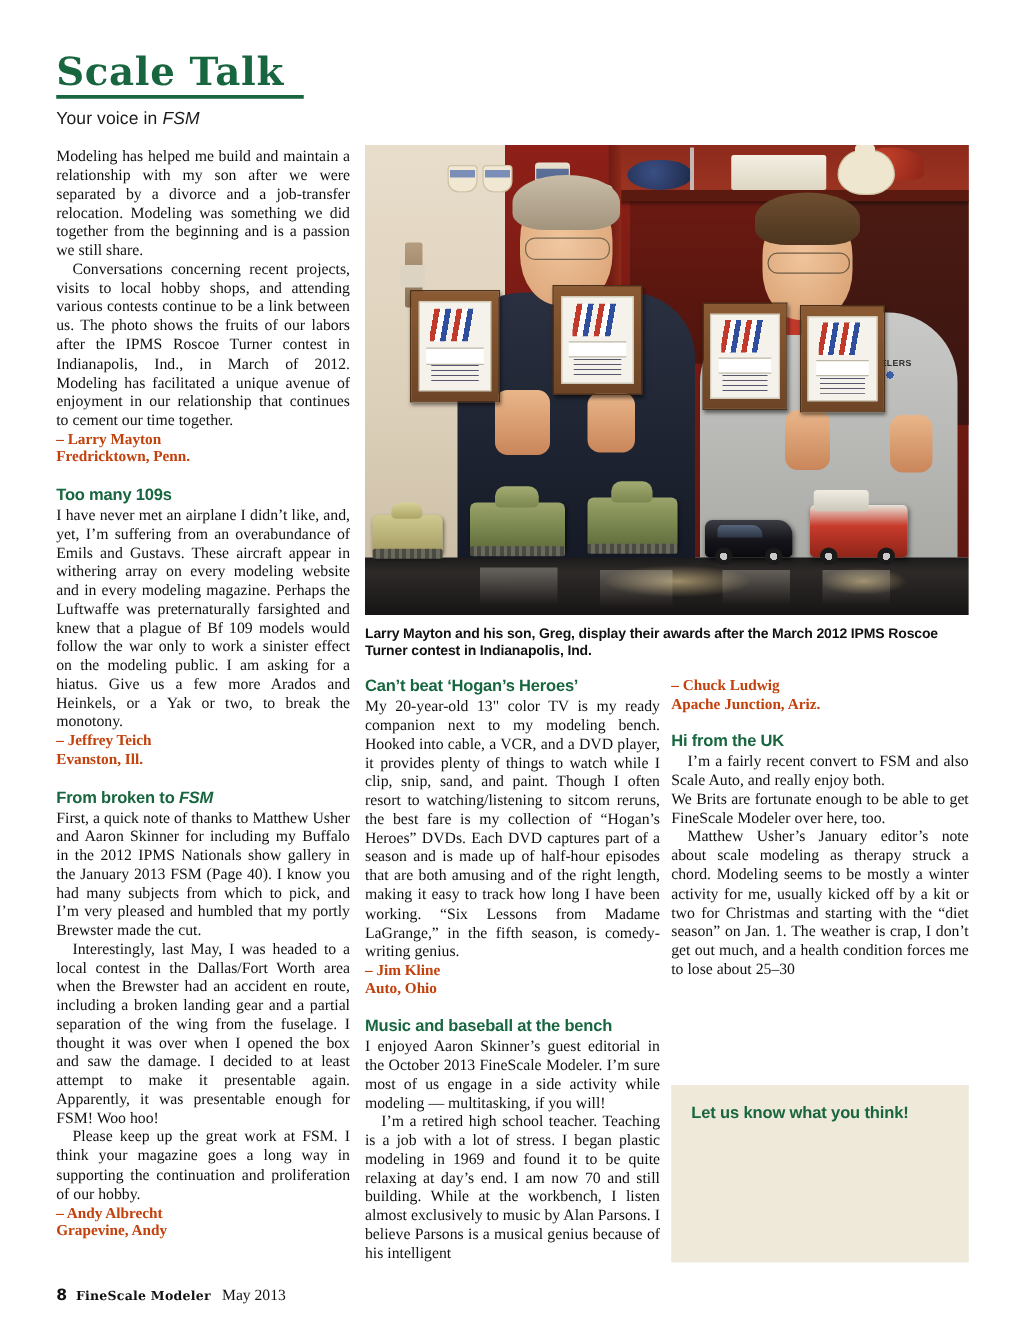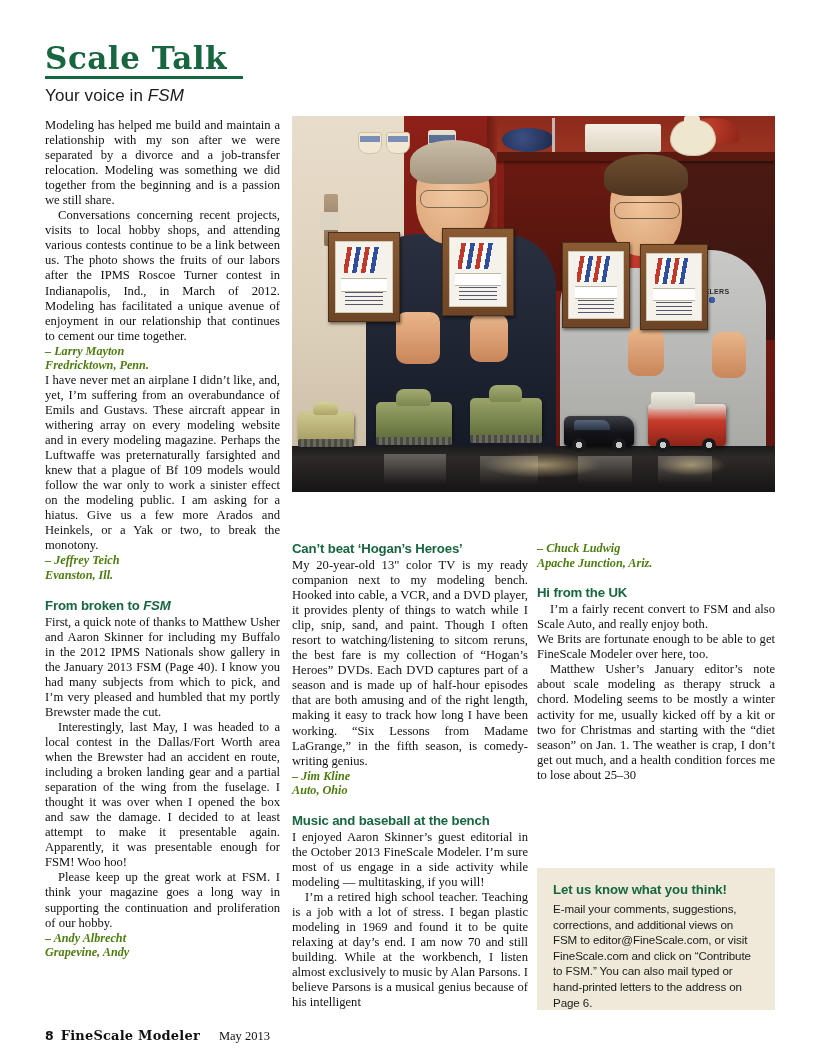--- a/index.html
+++ b/index.html
@@ -31,21 +31,21 @@
     letter-spacing: 0.5px;
     line-height: 1.05;
     margin: 0;
     display: inline-block;
     padding-right: 16px;
     border-bottom: 3px solid #18663f;
     padding-bottom: 1px;
   }
   .mast-sub {
     font-family: "Liberation Sans", sans-serif;
-    font-size: 17px;
+    font-size: 14px;
     color: #1a1a1a;
     margin-top: 7px;
     letter-spacing: 0.1px;
   }
   .mast-sub i { font-style: italic; }
 
   
   .col {
     position: absolute;
     font-family: "Liberation Serif", serif;
@@ -76,25 +76,24 @@
     margin: 0;
     text-align: justify;
     text-justify: inter-word;
     hyphens: auto;
     -webkit-hyphens: auto;
   }
   p.body.indent { text-indent: 13px; }
 
   .sig {
     margin: 0;
-    font-style: italic;
     font-weight: bold;
     font-size: 12.2px;
     line-height: 14.6px;
-    color: #4d7c0f;
+    color: #c2410c;
   }
 
   
   #photo-wrap {
     position: absolute;
     left: 292px;
     top: 116px;
     width: 483px;
     height: 376px;
     overflow: hidden;
@@ -415,23 +414,23 @@
   }
   #footer .pg {
     font-family: "DejaVu Sans", sans-serif;
     font-weight: bold;
     font-size: 12.5px;
     margin-right: 7px;
   }
   #footer .mag {
     font-family: "DejaVu Serif", serif;
     font-weight: bold;
-    font-size: 13px;
+    font-size: 10px;
     letter-spacing: .2px;
-    margin-right: 19px;
+    margin-right: 9px;
   }
   #footer .date {
     font-family: "Liberation Serif", serif;
     font-size: 12.5px;
   }
 </style>
 </head>
 <body>
 
 <div id="page">
@@ -554,27 +553,29 @@
           <span class="wheel" style="right:10px;"></span>
       </div>
 
       <div class="ph refl" style="left:92px; top:338px; width:62px; height:30px; background:linear-gradient(180deg,#e8e4d6,transparent);"></div>
       <div class="ph refl" style="left:188px; top:340px; width:58px; height:30px; background:linear-gradient(180deg,#d8d2bf,transparent);"></div>
       <div class="ph refl" style="left:286px; top:340px; width:54px; height:28px; background:linear-gradient(180deg,#ded8c6,transparent);"></div>
       <div class="ph refl" style="left:366px; top:340px; width:54px; height:28px; background:linear-gradient(180deg,#ded8c6,transparent);"></div>
     </div>
   </div>
 
+  <div id="caption">Larry Mayton and his son, Greg, display their awards after the March 2012 IPMS Roscoe Turner contest in Indianapolis, Ind.</div>
 
   <div class="col" id="col1">
     <p class="body">Modeling has helped me build and maintain a relationship with my son after we were separated by a divorce and a job-transfer relocation. Modeling was something we did together from the beginning and is a passion we still share.</p>
     <p class="body indent">Conversations concerning recent projects, visits to local hobby shops, and attending various contests continue to be a link between us. The photo shows the fruits of our labors after the IPMS Roscoe Turner contest in Indianapolis, Ind., in March of 2012. Modeling has facilitated a unique avenue of enjoyment in our relationship that continues to cement our time together.</p>
     <p class="sig">– Larry Mayton</p>
     <p class="sig">Fredricktown, Penn.</p>
 
+    <div class="sec-head later-head"><span>Too many 109s</span></div>
     <p class="body">I have never met an airplane I didn’t like, and, yet, I’m suffering from an overabundance of Emils and Gustavs. These aircraft appear in withering array on every modeling website and in every modeling magazine. Perhaps the Luftwaffe was preternaturally farsighted and knew that a plague of Bf 109 models would follow the war only to work a sinister effect on the modeling public. I am asking for a hiatus. Give us a few more Arados and Heinkels, or a Yak or two, to break the monotony.</p>
     <p class="sig">– Jeffrey Teich</p>
     <p class="sig">Evanston, Ill.</p>
 
     <div class="sec-head later-head"><span>From broken to </span><i>FSM</i></div>
     <p class="body">First, a quick note of thanks to Matthew Usher and Aaron Skinner for including my Buffalo in the 2012 IPMS Nationals show gallery in the January 2013 FSM (Page 40). I know you had many subjects from which to pick, and I’m very pleased and humbled that my portly Brewster made the cut.</p>
     <p class="body indent">Interestingly, last May, I was headed to a local contest in the Dallas/Fort Worth area when the Brewster had an accident en route, including a broken landing gear and a partial separation of the wing from the fuselage. I thought it was over when I opened the box and saw the damage. I decided to at least attempt to make it presentable again. Apparently, it was presentable enough for FSM!  Woo hoo!</p>
     <p class="body indent">Please keep up the great work at FSM. I think your magazine goes a long way in supporting the continuation and proliferation of our hobby.</p>
     <p class="sig">– Andy Albrecht</p>
     <p class="sig">Grapevine, Andy</p>
@@ -596,20 +597,19 @@
     <p class="sig">Apache Junction, Ariz.</p>
 
     <div class="sec-head later-head"><span>Hi from the UK</span></div>
     <p class="body indent">I’m a fairly recent convert to FSM and also Scale Auto, and really enjoy both.</p>
     <p class="body">We Brits are fortunate enough to be able to get FineScale Modeler over here, too.</p>
     <p class="body indent">Matthew Usher’s January editor’s note about scale modeling as therapy struck a chord. Modeling seems to be mostly a winter activity for me, usually kicked off by a kit or two for Christmas and starting with the “diet season” on Jan. 1.  The weather is crap, I don’t get out much, and a health condition forces me to lose about 25–30</p>
   </div>
 
   <div id="callout">
     <div class="co-head">Let us know what you think!</div>
-    <div class="co-body">E-mail your comments, suggestions, corrections, and additional views on FSM to editor@FineScale.com, or visit FineScale.com and click on “Contribute to FSM.” You can also mail typed or hand-printed letters to the address on Page 6.</div>
   </div>
 
   <div id="footer">
     <span class="pg">8</span><span class="mag">FineScale Modeler</span><span class="date">May 2013</span>
   </div>
 
 </div>
 
 </body></html>

